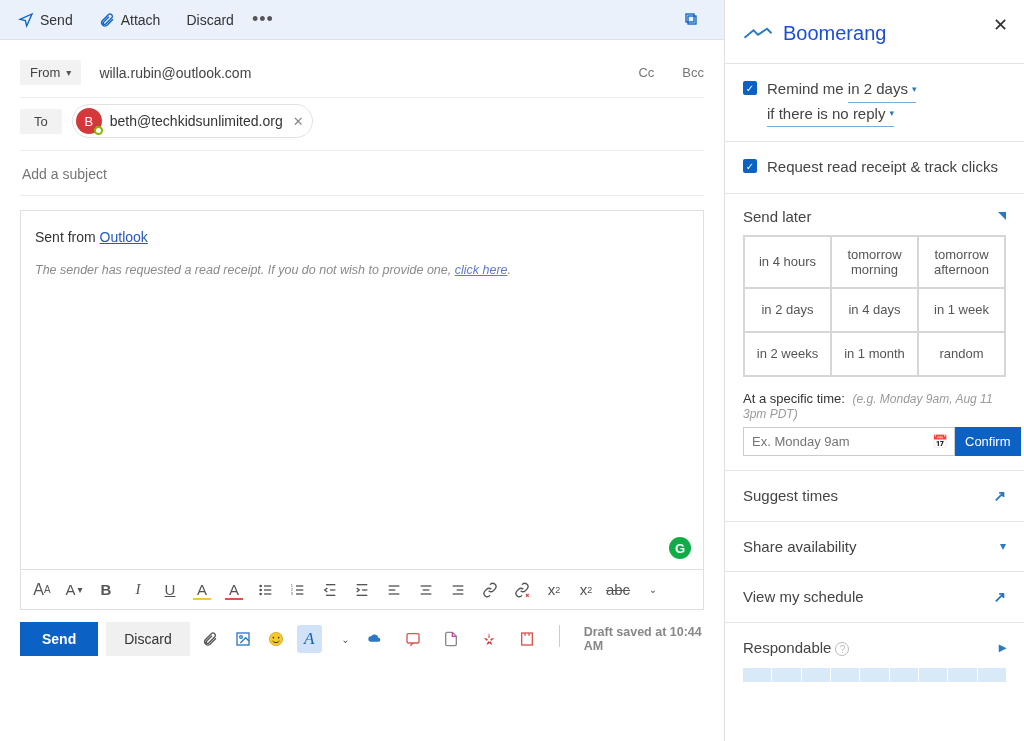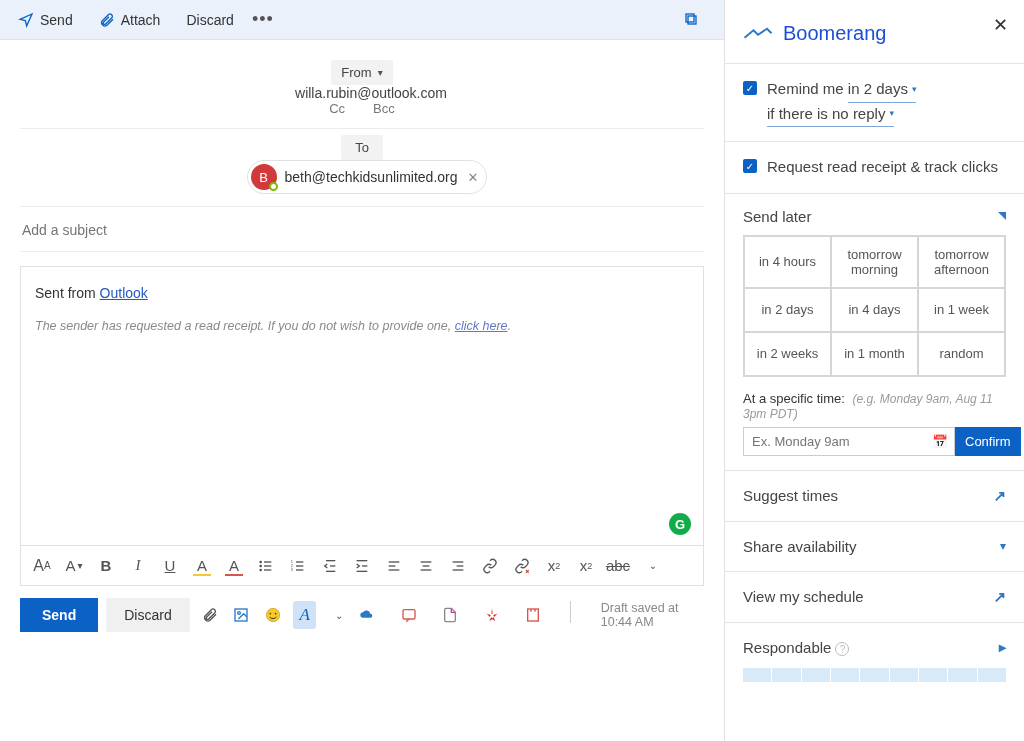--- a/index.html
+++ b/index.html
@@ -30,21 +30,20 @@
   .tb-spacer { flex: 1; }
   .tb-more { font-size: 18px; color: #555; padding: 6px 10px; letter-spacing: 1px; }
 
   
   .compose-header { padding: 14px 20px 0 20px; }
   .addr-row {
     display: flex; align-items: center;
     border-bottom: 1px solid #ececec;
     padding: 6px 0 12px 0;
     position: relative;
-    flex-direction: column;
   }
   .addr-label-btn {
     background: #f2f2f2; color: #444;
     padding: 5px 10px; font-size: 13px;
     display: flex; align-items: center;
     border-radius: 2px; cursor: pointer;
   }
   .caret { margin-left: 6px; font-size: 10px; color: #555; }
   .addr-value { margin-left: 18px; color: #444; font-size: 14px; flex:1;}
   .ccbcc { display:flex; gap: 28px; color:#777; font-size: 13px;}
@@ -80,21 +79,21 @@
     width:100%; border:none; outline:none;
     font-size:14px; color:#a16207;
     background:transparent;
   }
 
   
   .body-area {
     margin: 14px 20px 0 20px;
     border:1px solid #e0e0e0;
     display:flex; flex-direction:column;
-    height: 280px;
+    height: 360px;
     position:relative;
   }
   .body-content { padding: 18px 14px; font-size:14px; color:#333; flex:1; }
   .body-content a { color:#2358c5; text-decoration:underline; }
   .receipt-notice { color:#8a8a8a; font-style:italic; font-size:12.5px; margin-top:18px;}
   .receipt-notice a { color:#6179c9; font-style:italic; }
 
   .grammarly-badge {
     position:absolute; bottom:10px; right:12px;
     width:22px;height:22px;border-radius:50%;
@@ -136,21 +135,21 @@
     padding:9px 18px;font-size:14px;cursor:pointer;
   }
   .action-icon {
     width:28px;height:28px;display:flex;align-items:center;justify-content:center;
     cursor:pointer;color:#666;
   }
   .action-icon.active { background:#cfe2f7; border-radius:3px;}
   .divider-v { width:1px;height:22px;background:#ccc; margin:0 6px;}
   .draft-status { color:#888;font-size:12.5px;margin-left:4px;}
 
-  .addin-icons { display:flex; gap:20px; margin-left:auto; }
+  .addin-icons { display:flex; gap:14px; margin-left:auto; font-weight:bold;}
 
   
   .bm-header {
     display:flex;align-items:center;
     padding: 22px 18px 18px 18px;
     position:relative;
   }
   .bm-logo { width:30px;height:14px; margin-right:10px;}
   .bm-title { font-size:20px;color:#1d4ed8; font-weight:300;}
   .bm-close { position:absolute; top:14px; right:16px; font-size:18px; cursor:pointer;}

